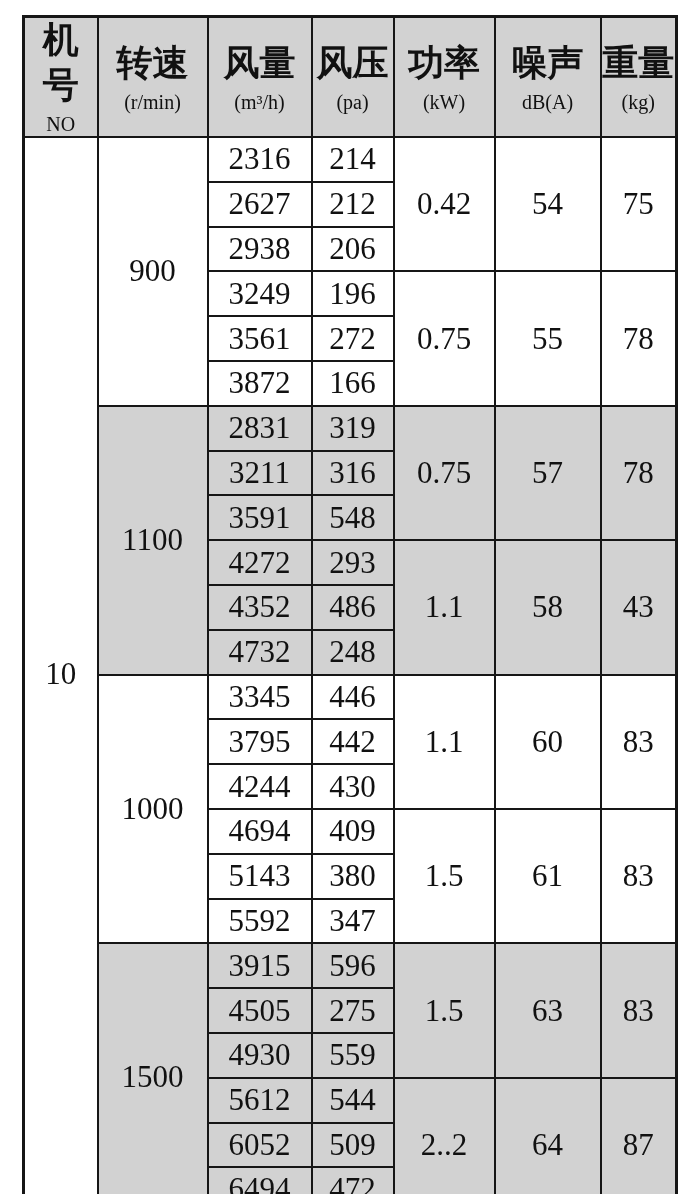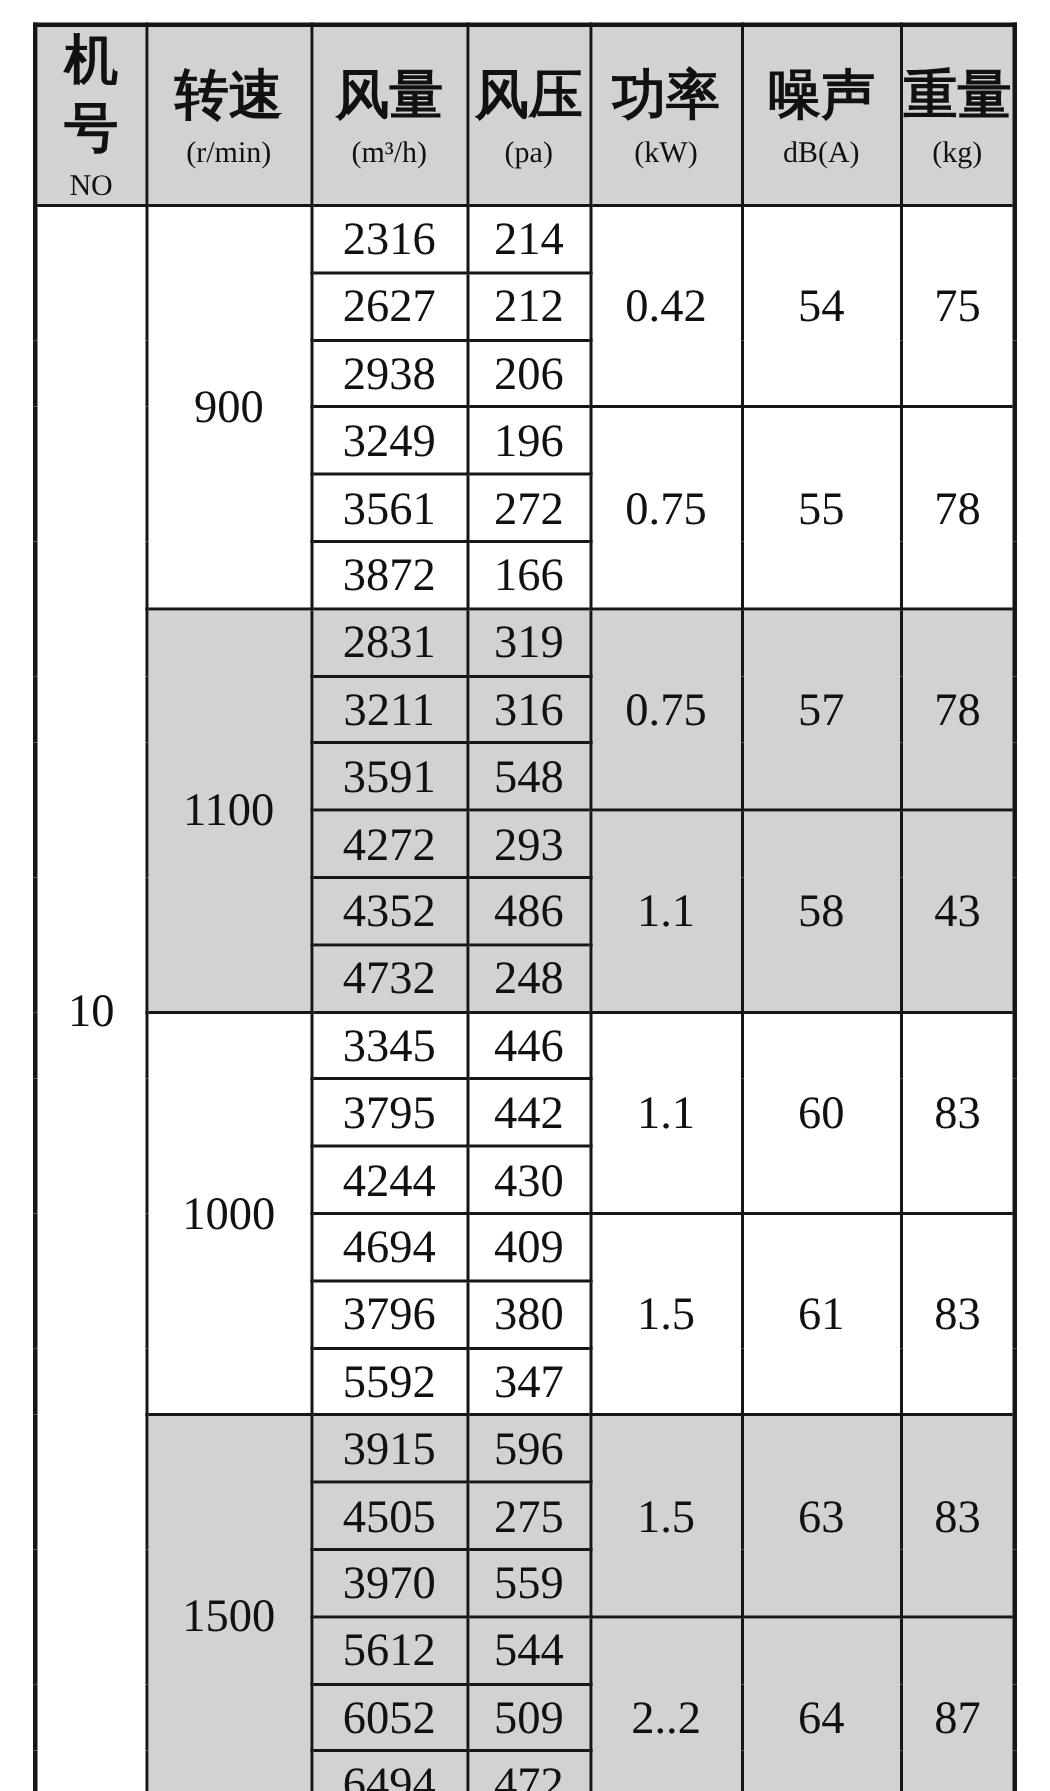--- a/index.html
+++ b/index.html
@@ -192,41 +192,41 @@
           <td>430</td>
         </tr>
         <tr>
           <td>4694</td>
           <td>409</td>
           <td rowspan="3">1.5</td>
           <td rowspan="3">61</td>
           <td rowspan="3">83</td>
         </tr>
         <tr>
-          <td>3796</td>
+          <td>5143</td>
           <td>380</td>
         </tr>
         <tr>
           <td>5592</td>
           <td>347</td>
         </tr>
         <tr>
           <td rowspan="6" class="shaded">1500</td>
           <td class="shaded">3915</td>
           <td class="shaded">596</td>
           <td rowspan="3" class="shaded">1.5</td>
           <td rowspan="3" class="shaded">63</td>
           <td rowspan="3" class="shaded">83</td>
         </tr>
         <tr>
           <td class="shaded">4505</td>
           <td class="shaded">275</td>
         </tr>
         <tr>
-          <td class="shaded">3970</td>
+          <td class="shaded">4930</td>
           <td class="shaded">559</td>
         </tr>
         <tr>
           <td class="shaded">5612</td>
           <td class="shaded">544</td>
           <td rowspan="3" class="shaded">2..2</td>
           <td rowspan="3" class="shaded">64</td>
           <td rowspan="3" class="shaded">87</td>
         </tr>
         <tr>

